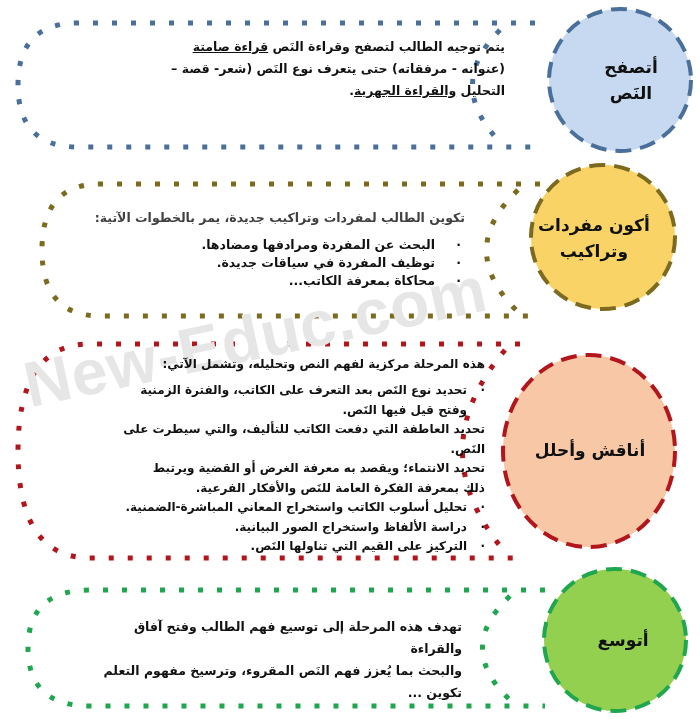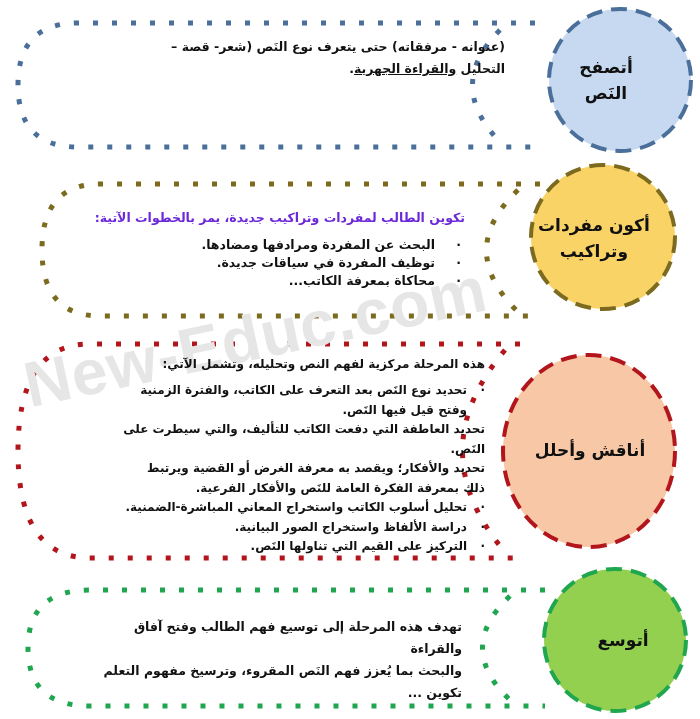--- a/index.html
+++ b/index.html
@@ -13,21 +13,21 @@
   .u { text-decoration:underline; }
   .circle-label { position:absolute; direction:rtl; text-align:center; font-weight:bold; font-size:17px; line-height:26px; display:flex; align-items:center; justify-content:center; }
   ul.items { list-style:none; margin:0; padding:0; }
   ul.items li { position:relative; padding-right:18px; }
   ul.items li::before { content:"\00B7"; position:absolute; right:0; top:0; font-weight:bold; }
   .s2 ul.items li { padding-right:30px; line-height:18px; }
   .s2 ul.items li::before { right:4px; }
   .s3 ul.items li { line-height:19.5px; }
   .s3 ul.items li.wrap { padding-right:0; }
   .s3 ul.items li.wrap::before { content:""; }
-  .red-heading { color:#6d28d9; font-size:12.5px; }
+  .red-heading { color:#404040; font-size:12.5px; }
 </style>
 </head>
 <body>
 
 <svg class="bg" width="700" height="719" viewBox="0 0 700 719">
 
   <path d="M 535 23 L 78 23 Q 18 23 18 85 Q 18 147 78 147 L 535 147
            M 500 30 Q 445 85 500 142" fill="none" stroke="#4a6f9a" stroke-width="5" stroke-dasharray="5 14" stroke-linecap="butt"></path>
 
   <circle cx="620" cy="80" r="71" fill="#c6d9f0" stroke="#4a6f9a" stroke-width="4" stroke-dasharray="16 9"></circle>
@@ -43,27 +43,28 @@
   <ellipse cx="589" cy="451" rx="86" ry="96" fill="#f8c8a6" stroke="#b2161c" stroke-width="4" stroke-dasharray="16 9"></ellipse>
 
   <path d="M 545 590 L 90 590 Q 28 590 28 648 Q 28 706 90 706 L 545 706
            M 510 596 Q 455 648 510 700" fill="none" stroke="#20a64e" stroke-width="5" stroke-dasharray="5 14"></path>
 
   <circle cx="615" cy="640" r="71" fill="#93d04f" stroke="#20a64e" stroke-width="4" stroke-dasharray="16 9"></circle>
 </svg>
 
 <div class="watermark">New-Educ.com</div>
 
-<div class="circle-label" style="left:541px; top:30px; width:130px; height:100px;">
+<div class="circle-label" style="left:566px; top:30px; width:130px; height:100px;">
   <div>
     <div>أتصفح</div>
     <div>النَص</div>
   </div>
 </div>
 <div class="block s1" style="right:195px; top:36px; width:420px; line-height:22px;">
+  <div><span>يتم توجيه الطالب لتصفح وقراءة النَص </span><span class="u">قراءة صامتة</span></div>
   <div>(عنوانه - مرفقاته) حتى يتعرف نوع النَص (شعر- قصة –</div>
   <div><span>التحليل </span><span class="u">والقراءة الجهرية</span><span>.</span></div>
 </div>
 
 <div class="circle-label" style="left:538px; top:190px; width:130px; height:95px;justify-content:flex-end;">
   <div>
     <div>أكون مفردات</div>
     <div>وتراكيب</div>
   </div>
 </div>
@@ -77,21 +78,21 @@
 </div>
 
 <div class="circle-label" style="left:510px; top:425px; width:160px; height:50px;">أناقش  وأحلل</div>
 <div class="block s3" style="right:215px; top:354px; width:420px; font-size:12px;">
   <div style="margin-bottom:6px;">هذه المرحلة مركزية  لفهم النص وتحليله، وتشمل الآتي:</div>
   <ul class="items">
     <li>تحديد نوع النَص بعد التعرف على الكاتب، والفترة الزمنية</li>
     <li class="wrap" style="padding-right:18px;">وفتح قيل فيها النَص.</li>
     <li class="wrap">تحديد العاطفة التي دفعت الكاتب للتأليف، والتي سيطرت على</li>
     <li class="wrap">النَص.</li>
-    <li class="wrap">تحديد والأفكار؛ ويقصد به معرفة الغرض أو القضية ويرتبط</li>
+    <li class="wrap">تحديد الانتماء؛ ويقصد به معرفة الغرض أو القضية ويرتبط</li>
     <li class="wrap">ذلك بمعرفة الفكرة العامة للنَص والأفكار الفرعية.</li>
     <li>تحليل أسلوب الكاتب واستخراج المعاني المباشرة-الضمنية.</li>
     <li>دراسة الألفاظ واستخراج الصور البيانية.</li>
     <li>التركيز على القيم التي تناولها النَص.</li>
   </ul>
 </div>
 
 <div class="circle-label" style="left:558px; top:615px; width:130px; height:50px;">أتوسع</div>
 <div class="block s4" style="right:238px; top:616px; width:370px; line-height:22px;">
   <div>تهدف هذه المرحلة إلى توسيع فهم الطالب وفتح آفاق والقراءة</div>

